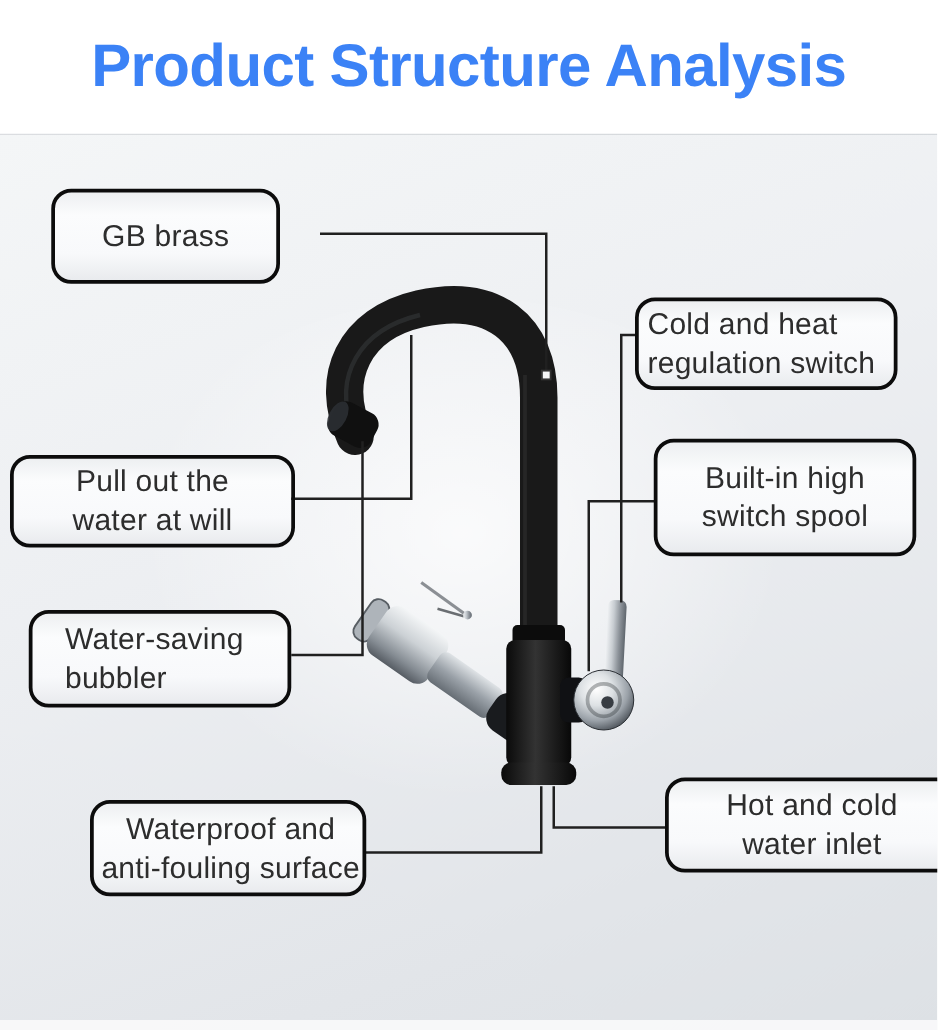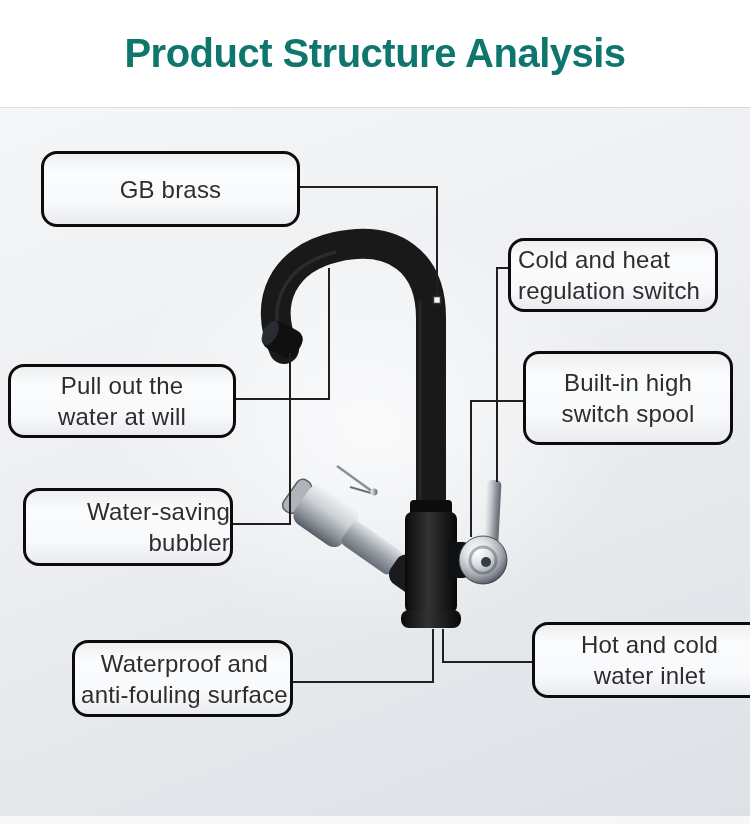--- a/index.html
+++ b/index.html
@@ -1,21 +1,21 @@
 <!DOCTYPE html>
 <html><head>
 <meta charset="utf-8">
 <style>
   html,body{margin:0;padding:0;}
   body{width:750px;height:824px;font-family:"Liberation Sans",sans-serif;}
   .page{position:relative;width:750px;height:824px;background:#ffffff;overflow:hidden;}
 
   .header{position:absolute;top:0;left:0;width:750px;height:107px;background:#ffffff;
     display:flex;align-items:center;justify-content:center;}
-  .title{font-size:40px;font-weight:700;color:#0f766e;letter-spacing:-0.5px;}
+  .title{font-size:48px;font-weight:700;color:#3b82f6;letter-spacing:-0.5px;}
 
   .scene{position:absolute;top:107px;left:0;width:750px;height:717px;
     background:linear-gradient(160deg,#f4f6f7 0%,#edeff2 40%,#e2e5e9 80%,#dde1e5 100%);
     border-top:1px solid rgba(0,0,0,0.04);}
   .scene-sheen{position:absolute;top:130px;left:90px;width:560px;height:420px;border-radius:50%;
     background:radial-gradient(ellipse at 50% 45%, rgba(255,255,255,0.75) 0%, rgba(255,255,255,0) 65%);}
   .bottom-strip{position:absolute;left:0;bottom:0;width:750px;height:9px;background:rgba(249,250,251,0.9);}
 
   .diagram-svg{position:absolute;top:0;left:0;width:750px;height:824px;}
 
@@ -112,40 +112,40 @@
       <path d="M220 399 H329 V268"></path>
       <path d="M233 524 H290 V353"></path>
       <path d="M292 682 H433 V629"></path>
       <path d="M508 268 H497 V482"></path>
       <path d="M524 401 H471 V537"></path>
       <path d="M533 662 H443 V629"></path>
     </g>
     <rect x="433.5" y="296.5" width="7" height="7" fill="#f5f6f7" stroke="#333333" stroke-width="1.5"></rect>
   </svg>
 
-  <div class="callout c-center" style="left:41px;top:151px;width:259px;height:76px;">
+  <div class="callout c-center" style="left:41px;top:151px;width:183px;height:76px;">
     <span>GB brass</span>
   </div>
 
   <div class="callout c-left nowrap" style="left:508px;top:238px;width:210px;height:74px;padding-left:7px;">
     <span>Cold and heat</span>
     <span>regulation switch</span>
   </div>
 
   <div class="callout c-center" style="left:8px;top:364px;width:228px;height:74px;">
     <span>Pull out the</span>
     <span>water at will</span>
   </div>
 
   <div class="callout c-center" style="left:523px;top:351px;width:210px;height:94px;">
     <span>Built-in high</span>
     <span>switch spool</span>
   </div>
 
-  <div class="callout c-left" style="left:23px;top:488px;width:210px;height:78px;padding-left:26px;align-items:flex-end;">
+  <div class="callout c-left" style="left:23px;top:488px;width:210px;height:78px;padding-left:26px;">
     <span>Water-saving</span>
     <span>bubbler</span>
   </div>
 
   <div class="callout c-left nowrap" style="left:72px;top:640px;width:221px;height:77px;padding-left:4px;align-items:center;">
     <span>Waterproof and</span>
     <span>anti-fouling surface</span>
   </div>
 
   <div class="callout c-center" style="left:532px;top:622px;width:235px;height:76px;">

